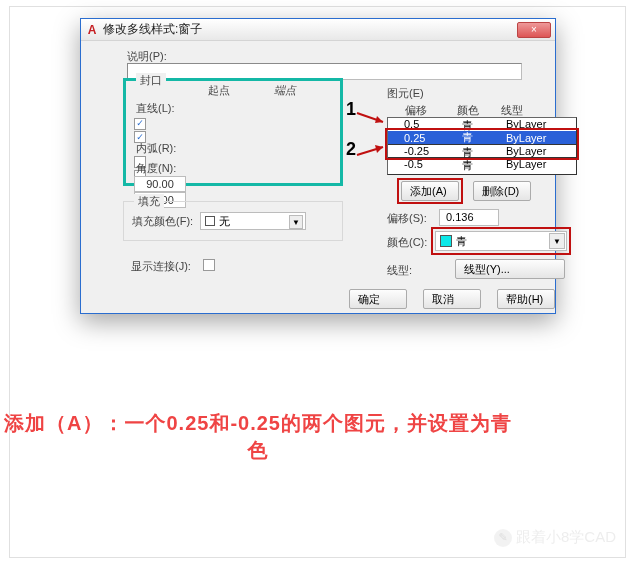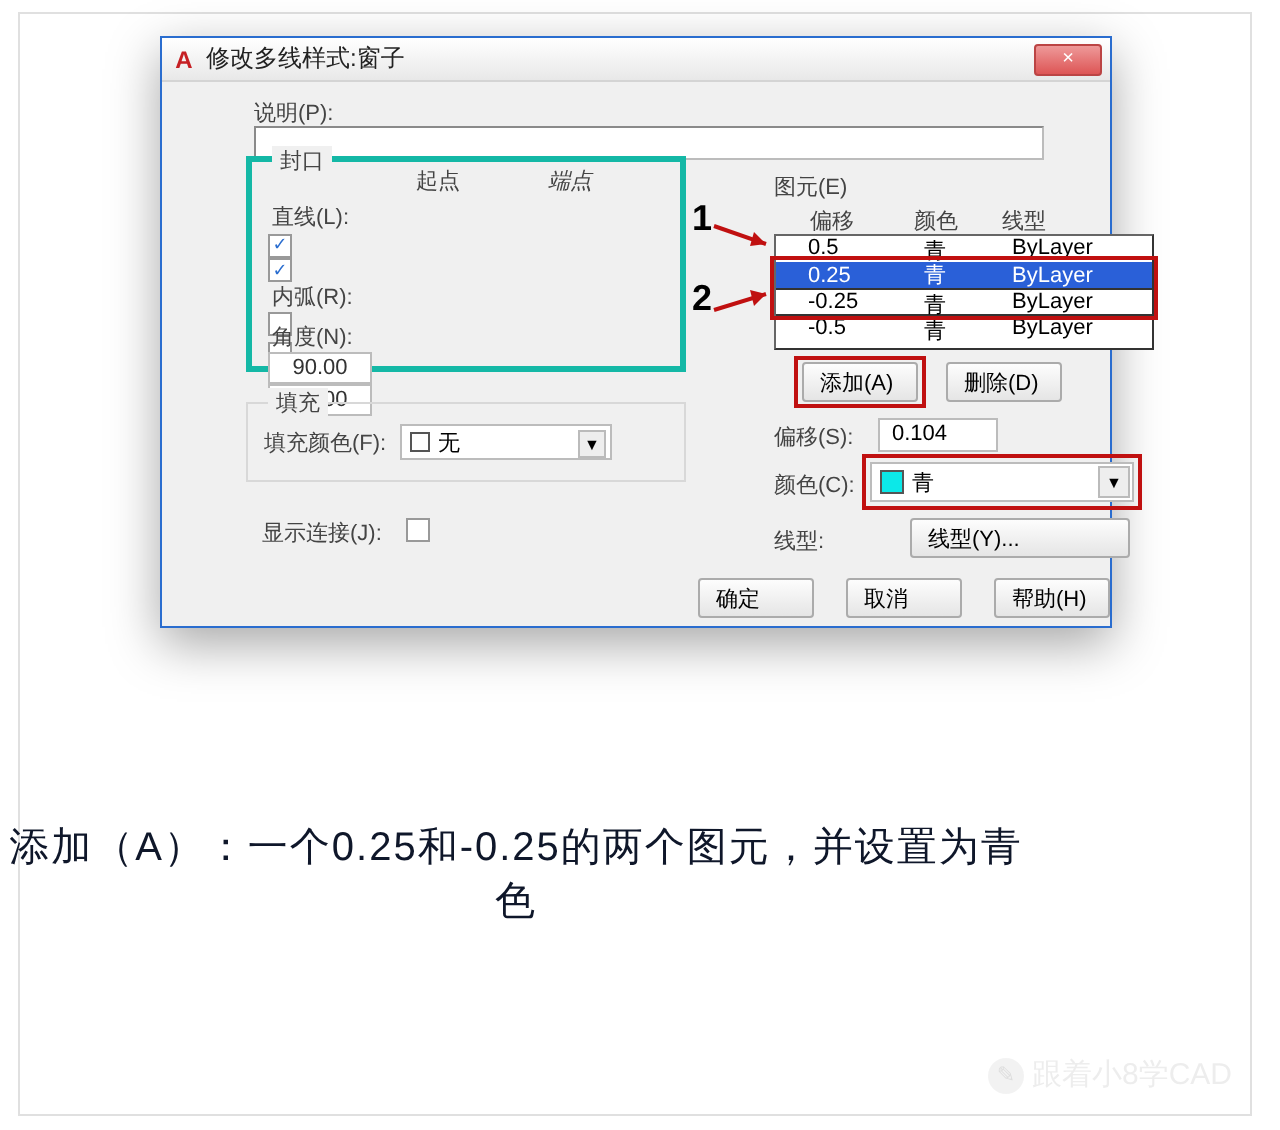--- a/index.html
+++ b/index.html
@@ -116,21 +116,21 @@
 
   .lt-lbl { position:absolute; left:278px; top:222px; }
   .lt-btn { left:346px; top:218px; width:110px; }
 
   .btn-ok { left:240px; top:248px; width:58px; }
   .btn-cancel { left:314px; top:248px; width:58px; }
   .btn-help { left:388px; top:248px; width:58px; }
 
   .caption {
     position:absolute; left:0; width:516px; top:410px;
-    text-align:center; font-size:20px; color:#0f172a; font-weight:400;
+    text-align:center; font-size:20px; color:#ef4444; font-weight:700;
     letter-spacing:1px;
   }
   .watermark {
     position:absolute; right:24px; bottom:18px;
     color:rgba(255,255,255,0.0);
     font-size:15px;
     display:flex; align-items:center; gap:4px;
     opacity:.48;
   }
   .watermark .wicon {
@@ -233,21 +233,21 @@
 
     <div class="btn btn-add">
         <span>添加(A)</span>
       </div>
     <div class="btn btn-del">
         <span>删除(D)</span>
       </div>
     <div class="redbox-add"></div>
 
     <span class="lbl offs-lbl">偏移(S):</span>
-    <div class="offs-inp">0.104</div>
+    <div class="offs-inp">0.136</div>
 
     <span class="lbl color-lbl">颜色(C):</span>
     <div class="color-sel">
       <span class="color-sw"></span>
       <span>青</span>
       <span class="color-arrow">▼</span>
     </div>
     <div class="redbox-col"></div>
 
     <span class="lbl lt-lbl">线型:</span>

